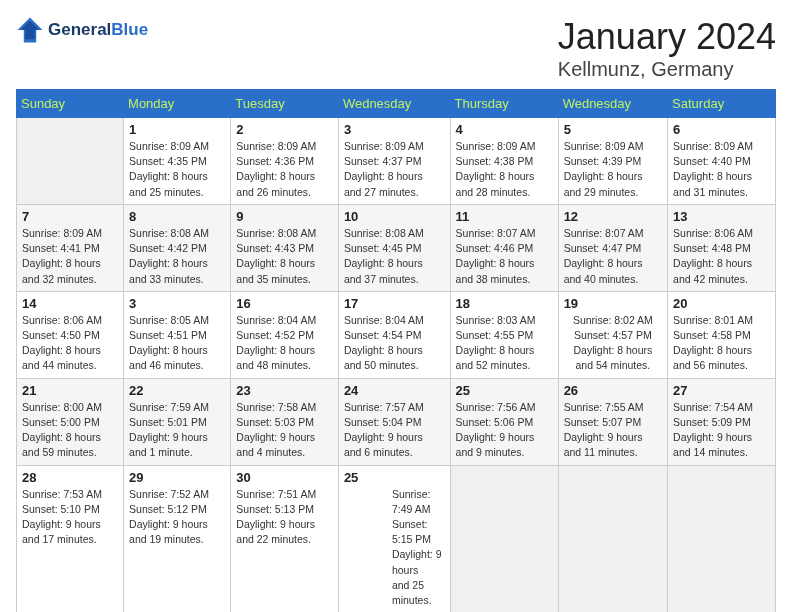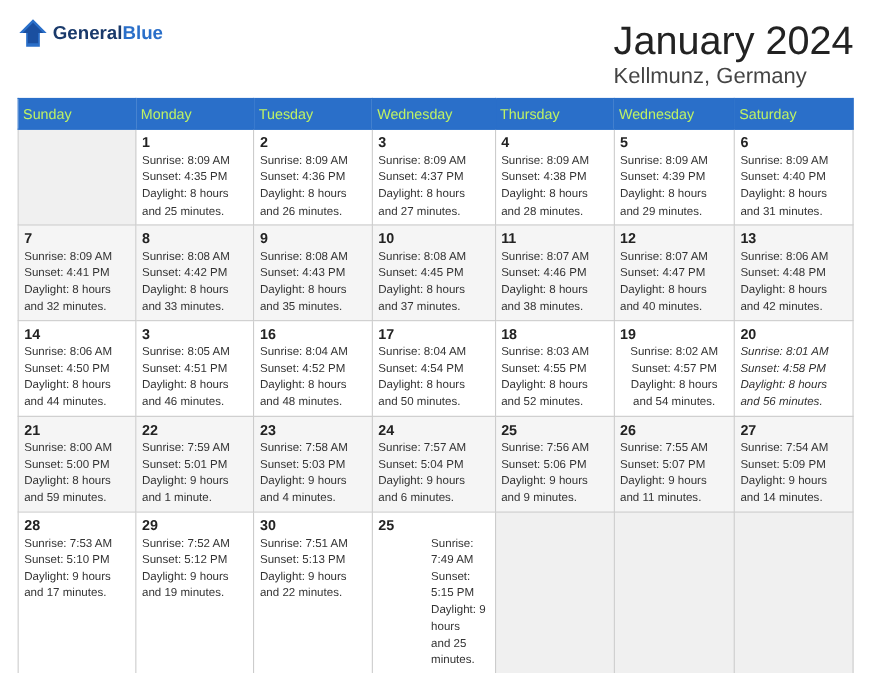--- a/index.html
+++ b/index.html
@@ -248,21 +248,21 @@
         </td>
         <td>
           <span class="day-number">19</span>
           <div class="day-info" style="white-space: pre-line; text-align: center;">Sunrise: 8:02 AM
 Sunset: 4:57 PM
 Daylight: 8 hours
 and 54 minutes.</div>
         </td>
         <td>
           <span class="day-number">20</span>
-          <div class="day-info" style="white-space: pre-line; font-style: italic;">Sunrise: 8:01 AM
+          <div class="day-info" style="white-space: pre-line;">Sunrise: 8:01 AM
 Sunset: 4:58 PM
 Daylight: 8 hours
 and 56 minutes.</div>
         </td>
       </tr>
       <tr>
         <td>
           <span class="day-number">21</span>
           <div class="day-info" style="white-space: pre-line;">Sunrise: 8:00 AM
 Sunset: 5:00 PM

